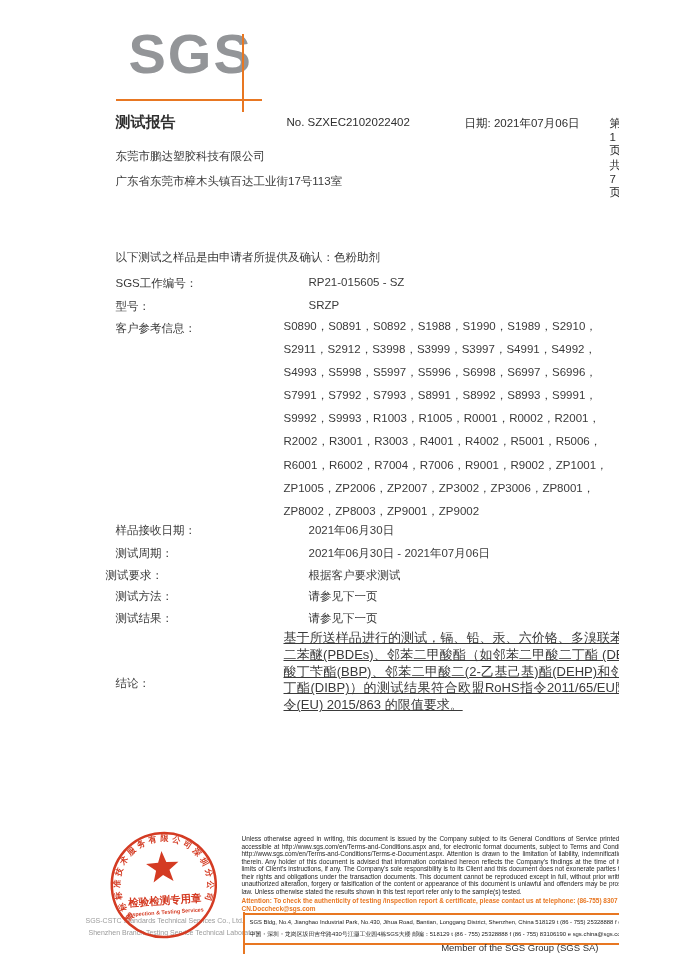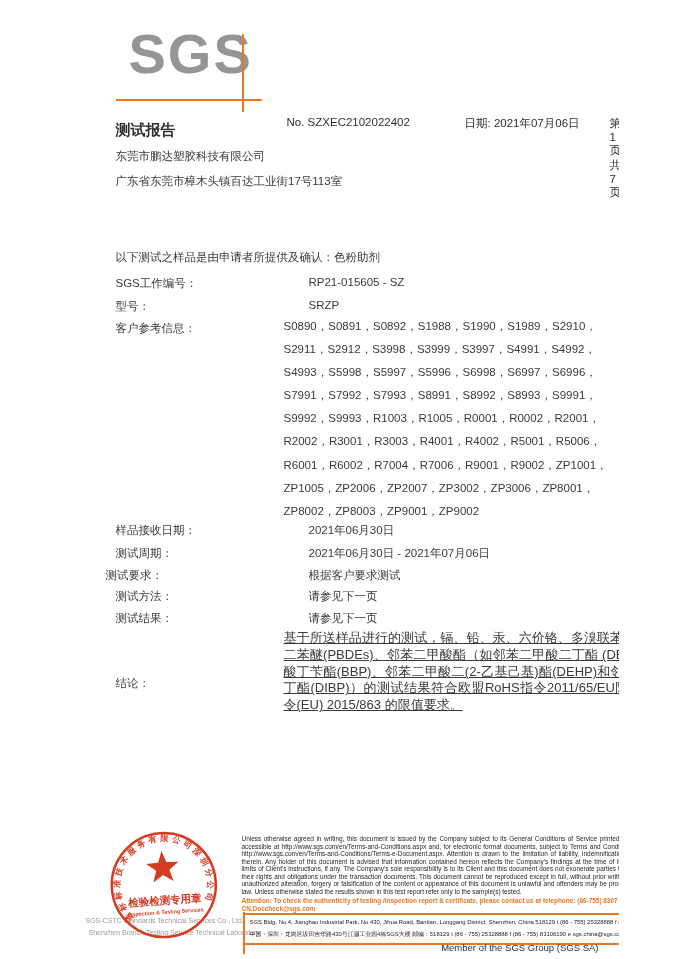--- a/index.html
+++ b/index.html
@@ -6,21 +6,21 @@
   .page{
     position:relative;width:539px;height:959px;background:#ffffff;
     font-family:"Liberation Sans","DejaVu Sans",sans-serif;
     color:#3d3d3d;overflow:hidden;margin:0 auto;padding-left:21px;
   }
   .abs{position:absolute;}
   
   .logo{font-weight:bold;font-size:56px;color:#939598;letter-spacing:2px;line-height:1;}
   .accent-hline{background:#e87722;height:2px;}
   .accent-vline{background:#e87722;width:2px;}
-  .report-title{font-size:15px;font-weight:bold;color:#2f2f2f;margin-top:8px;}
+  .report-title{font-size:15px;font-weight:bold;color:#2f2f2f;}
   .hdr-txt{font-size:11.5px;color:#2f2f2f;}
   .body-txt{font-size:11.5px;color:#3a3a3a;}
   
   .f-label{font-size:11.5px;color:#3a3a3a;}
   .f-value{font-size:11.5px;color:#3a3a3a;margin-left:25px;}
   .ref-lines div{height:23.1px;line-height:23.1px;font-size:11.5px;color:#3a3a3a;}
   .conclusion{width:420px;font-size:13px;line-height:16.8px;color:#3a3a3a;text-align:justify;text-decoration:underline;}
   
   .legal{width:475px;font-size:6.45px;line-height:7.55px;color:#1f1f1f;text-align:justify;}
   .attention{width:475px;font-size:6.45px;line-height:7.6px;color:#e87722;font-weight:bold;margin-top:1px;}

